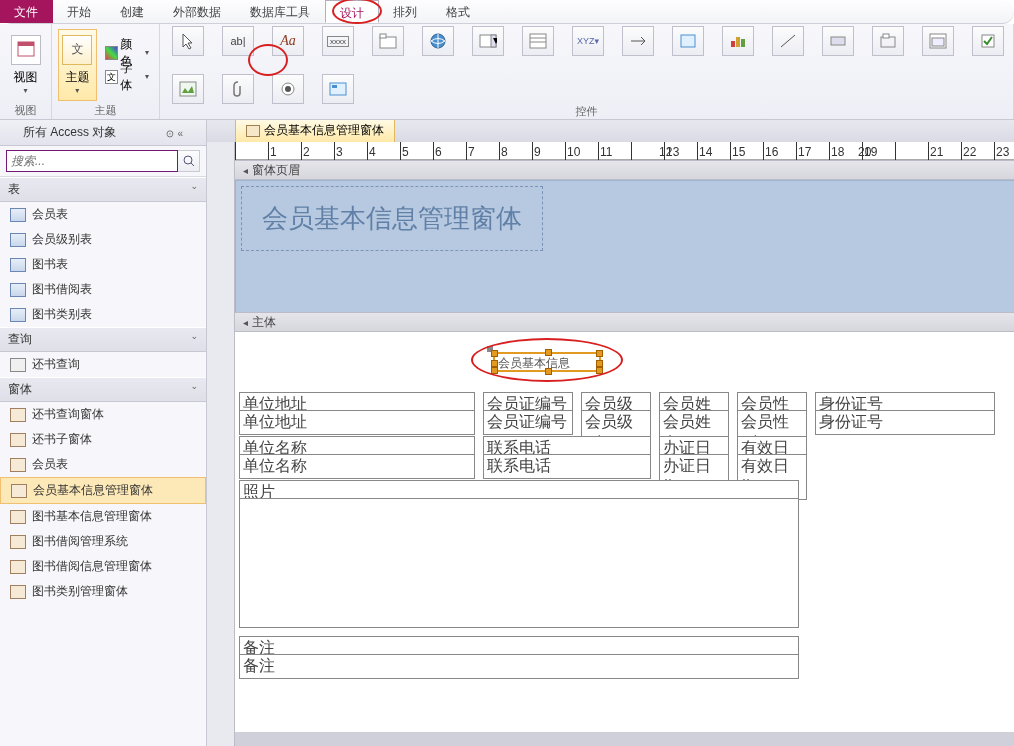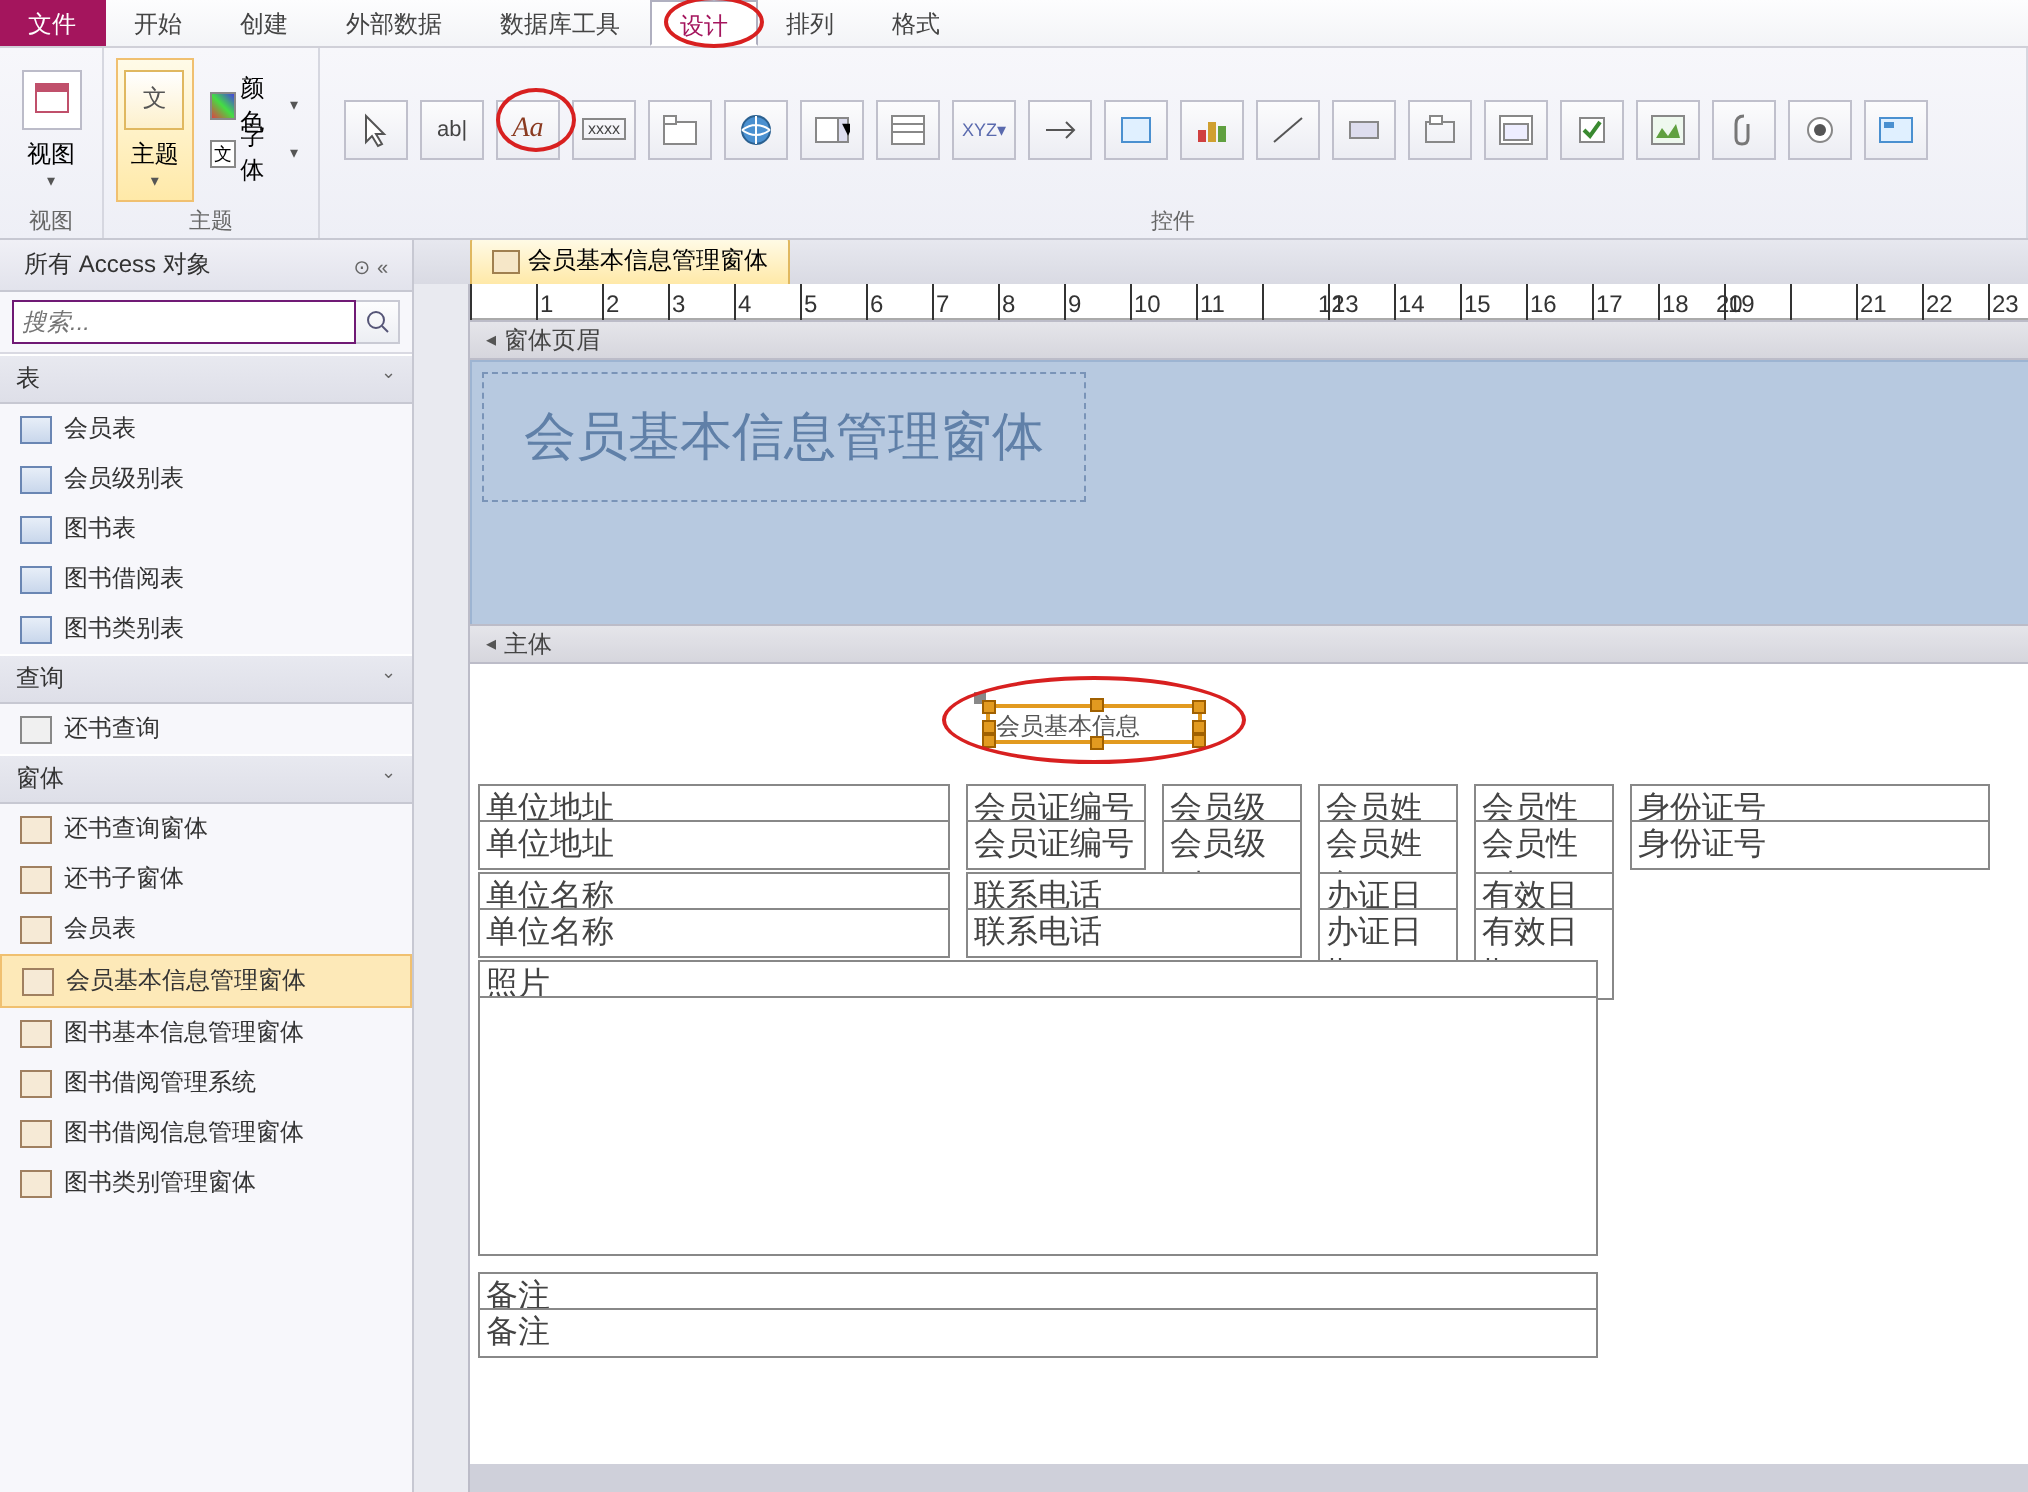--- a/index.html
+++ b/index.html
@@ -1,19 +1,19 @@
 <!DOCTYPE html>
 <html><head>
 <meta charset="utf-8">
 <style>
 * { margin: 0; padding: 0; box-sizing: border-box; font-family: "Microsoft YaHei", SimSun, sans-serif; font-size: 12px; }
 body { background: #fff; width: 1014px; height: 746px; overflow: hidden; }
 
 
-.menu-tabs { height: 24px; display: flex; background: linear-gradient(#fdfdfe,#f3f4f7); border-bottom: 1px solid #d0d0d8; }
+.menu-tabs { height: 24px; display: flex; background: linear-gradient(#fdfdfe,#f3f4f7); border-bottom: 1px solid #d0d0d8; border-radius: 12px; }
 .menu-tab { padding: 4px 14px; cursor: pointer; color: #444; border-right: 1px solid transparent; }
 .menu-tab.file { background: #a4155d; color: #fff; }
 .menu-tab.active { background: #fff; color: #a4155d; border: 1px solid #b0b0c0; border-bottom: 1px solid #fff; position: relative; }
 
 
 .ribbon { height: 96px; background: linear-gradient(#f7f7fb,#eeeff6); border-bottom: 1px solid #c7c8d2; display: flex; }
 .ribbon-group { border-right: 1px solid #d6d7e0; padding: 2px 6px 0 6px; display: flex; flex-direction: column; }
 .ribbon-group .body { flex: 1; display: flex; align-items: center; gap: 4px; }
 .ribbon-group .label { text-align: center; color: #666; font-size: 11px; height: 16px; }
 .big-btn { display: flex; flex-direction: column; align-items: center; justify-content: center; width: 40px; height: 72px; cursor: pointer; border: 1px solid transparent; }
@@ -24,21 +24,21 @@
 .small-btn .sq { width: 14px; height: 14px; border: 1px solid #888; background: #fff; }
 .drop-arr { font-size: 8px; color: #555; }
 .ctrl-box { width: 32px; height: 30px; border: 1px solid #c0c0cc; background: linear-gradient(#fcfcfd,#ecedf3); display:flex; align-items:center; justify-content:center; color:#444; font-size:11px; cursor:pointer; }
 .ctrl-box svg { display:block; }
 
 
 .main { display: flex; height: calc(746px - 120px); }
 
 
 .nav { width: 207px; border-right: 1px solid #c7c8d2; background: #f7f7fb; overflow: hidden; }
-.nav-head { background: linear-gradient(#f0f0f6,#e2e3ec); border-bottom: 1px solid #c7c8d2; padding: 4px 12px; display: flex; justify-content: space-between; align-items: center; color: #333; }
+.nav-head { background: linear-gradient(#f0f0f6,#e2e3ec); border-bottom: 1px solid #c7c8d2; padding: 4px 23px; display: flex; justify-content: space-between; align-items: center; color: #333; }
 .nav-head .arr { font-size: 10px; color: #666; }
 .search-row { padding: 4px 6px; display: flex; border-bottom: 1px solid #d9d9e2; }
 .search-row input { flex: 1; border: 1px solid #701a75; padding: 3px 4px; font-style: italic; font-size: 12px; }
 .search-row .sbtn { width: 22px; border: 1px solid #c9cad4; border-left: none; background: linear-gradient(#fdfdfe,#eceef3); display:flex; align-items:center; justify-content:center; cursor:pointer; }
 .nav-cat { background: linear-gradient(#e8e9f0,#dedfe8); border-top: 1px solid #fff; border-bottom: 1px solid #c7c8d2; padding: 3px 8px; display:flex; justify-content: space-between; color:#333; }
 .nav-cat .arr { font-size: 9px; color: #666; }
 .nav-item { padding: 4px 6px 4px 10px; display: flex; align-items: center; gap: 6px; cursor: pointer; color: #333; }
 .nav-item.sel { background: #fde9b8; border: 1px solid #f0c070; }
 .nav-item .ic { width: 16px; height: 14px; border: 1px solid #6a86b3; background: linear-gradient(#e7eef8,#c9d7ec); display:flex; }
 .nav-item .ic.q { border-color: #888; background: #f0f0f0; }
@@ -129,21 +129,21 @@
         <div class="small-btn">
             <div class="sq" style="font-size:9px;text-align:center;">文</div>
             <span>字体</span>
             <span class="drop-arr">▾</span>
           </div>
       </div>
     </div>
     <div class="label">主题</div>
   </div>
   <div class="ribbon-group" style="flex:1;">
-    <div class="body" style="gap:6px; padding-left:6px; flex-wrap:wrap;">
+    <div class="body" style="gap:18px; padding-left:6px; flex-wrap:wrap;">
       <div class="ctrl-box">
           <svg width="14" height="18">
             <path d="M2 2 L2 15 L5 12 L8 17 L10 16 L7 11 L11 11 Z" fill="#fff" stroke="#555"></path>
           </svg>
         </div>
       <div class="ctrl-box">ab|</div>
       <div class="ctrl-box">
           <span style="font-style:italic;font-family:serif;font-size:14px;color:#8a3a20;">Aa</span>
         </div>
       <div class="ctrl-box">

